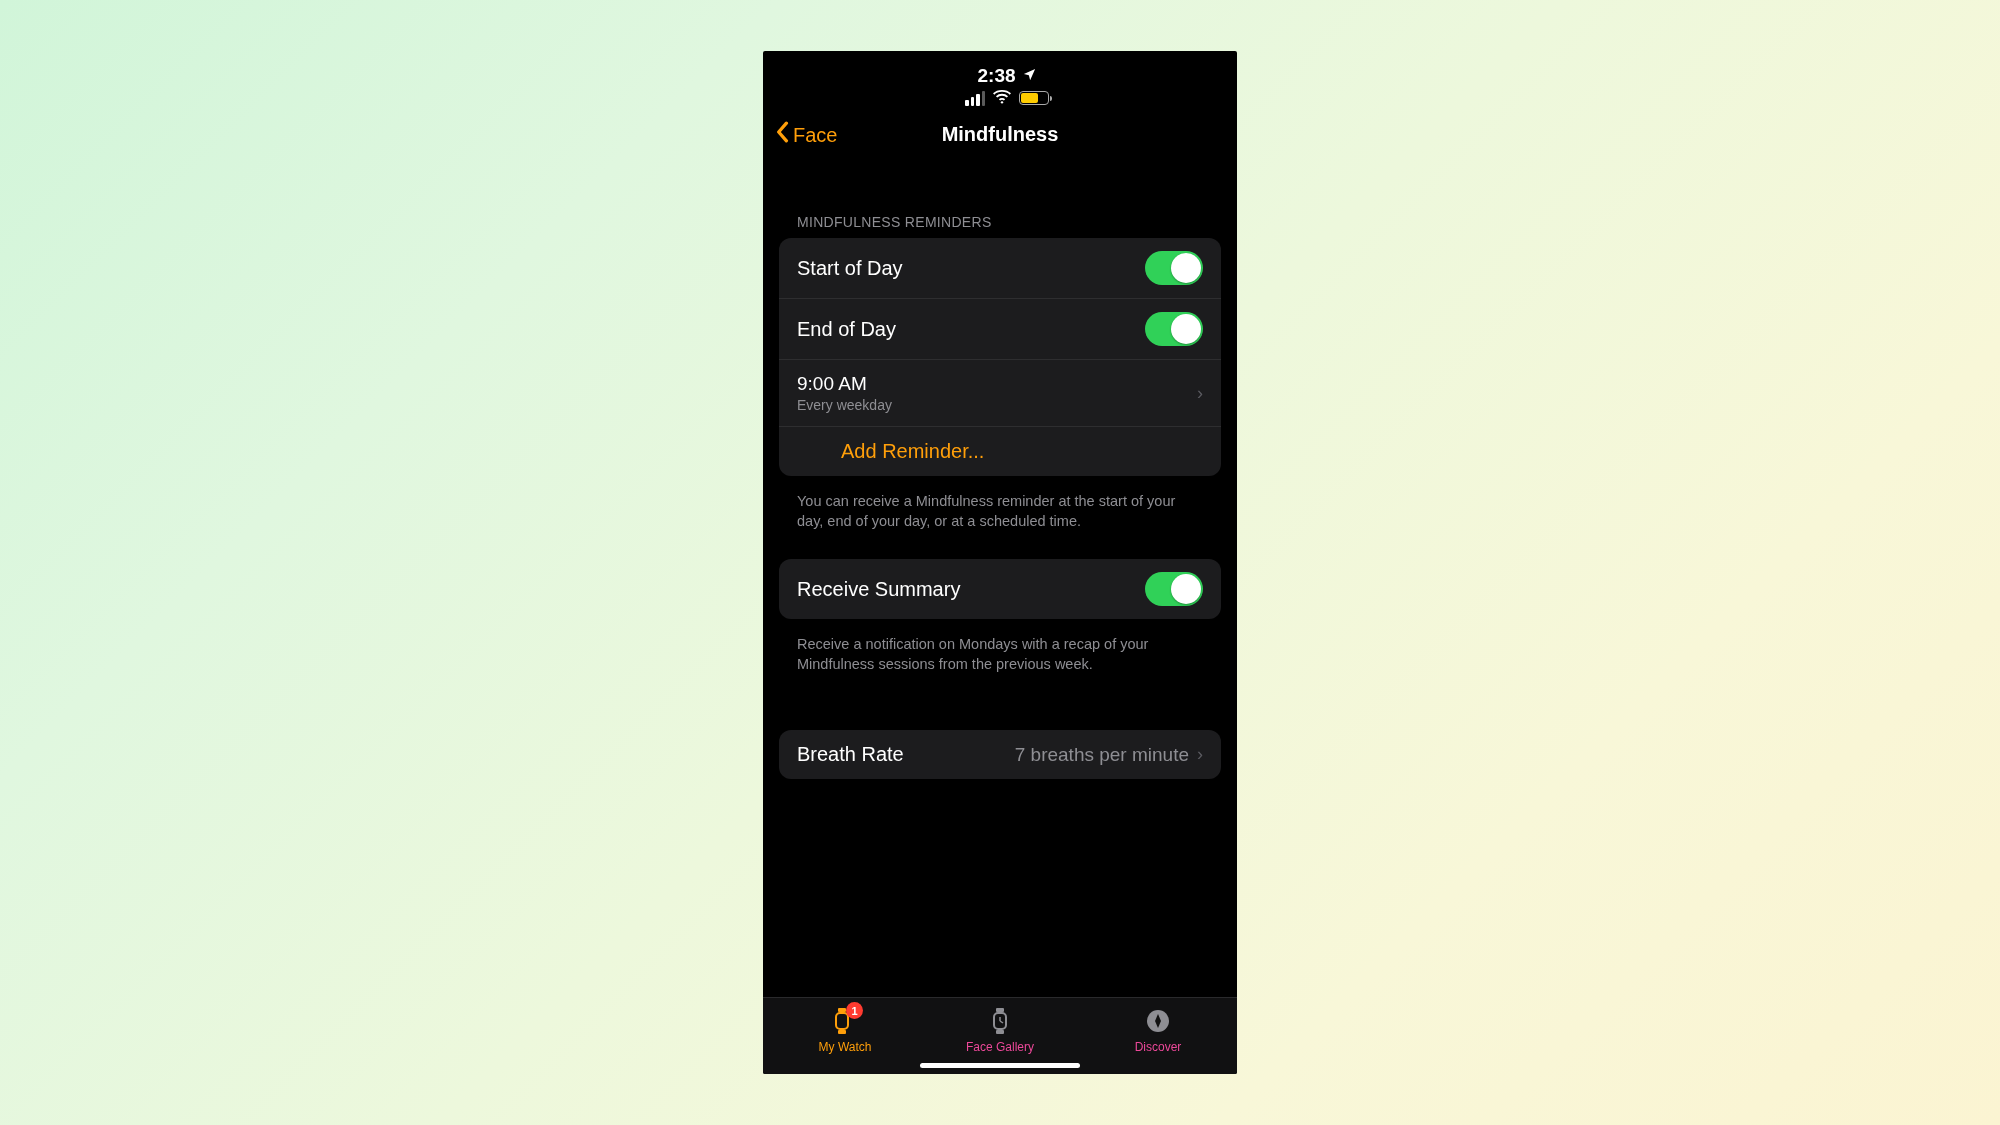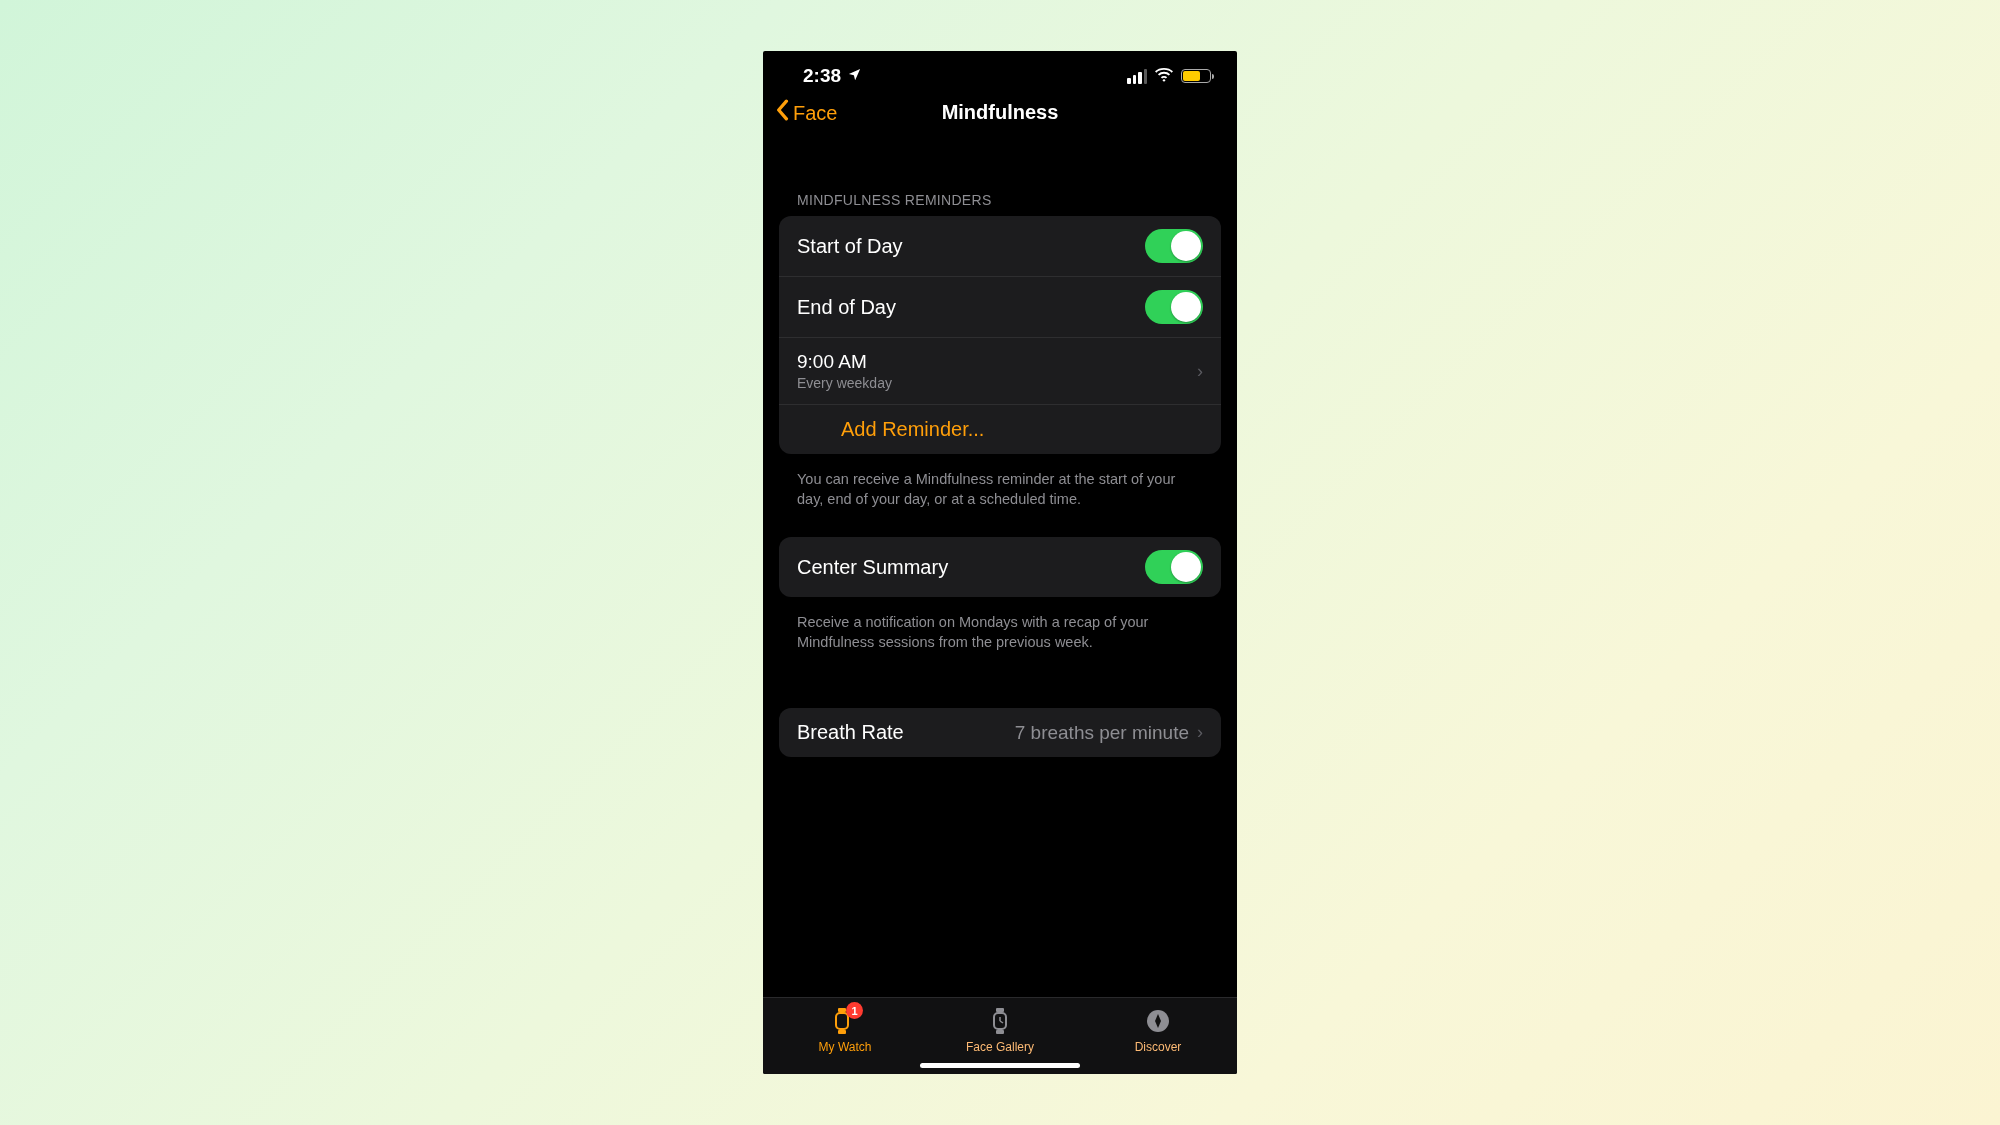--- a/index.html
+++ b/index.html
@@ -16,25 +16,25 @@
     height: 1023px;
     background: #000;
     border-radius: 2px;
     position: relative;
     overflow: hidden;
     color: #fff;
   }
   
   .statusbar {
     display: flex;
-    justify-content: space-between;
     align-items: center;
     padding: 14px 26px 6px 40px;
     font-size: 19px;
     font-weight: 600;
+    flex-direction: column;
   }
   .statusbar .left { display:flex; align-items:center; gap:6px; }
   .statusbar .right { display:flex; align-items:center; gap:7px; }
   .location-icon { font-size:16px; }
   .signal { display:flex; align-items:flex-end; gap:2px; }
   .signal span { width:3.5px; background:#fff; border-radius:1px; }
   .signal span:nth-child(1){height:6px;}
   .signal span:nth-child(2){height:9px;}
   .signal span:nth-child(3){height:12px;}
   .signal span:nth-child(4){height:15px; background:#5a5a5a;}
@@ -112,21 +112,21 @@
     padding:8px 0 20px;
   }
   .tab {
     display:flex; flex-direction:column; align-items:center; gap:4px;
     width:33%;
   }
   .tab .icon {
     width:30px;height:30px;display:flex;align-items:center;justify-content:center;
     position:relative;
   }
-  .tab .label { font-size:12px; color:#fdba74; }
+  .tab .label { font-size:12px; color:#ec4899; }
   .tab.active .label { color:#ff9f0a;margin-left:6px; }
   .tab.active .watch-icon { color:#ff9f0a; }
   .badge {
     position:absolute; top:-4px; right:-6px;
     background:#ff3b30; color:#fff; font-size:11px; font-weight:700;
     width:17px;height:17px;border-radius:50%;
     display:flex;align-items:center;justify-content:center;
   }
   .watch-icon svg, .gallery-icon svg, .compass-icon svg { display:block; }
 
@@ -218,21 +218,21 @@
       <div class="row">
         <span class="label accent">Add Reminder...</span>
       </div>
     </div>
     <div class="footer-text">You can receive a Mindfulness reminder at the start of your day, end of your day, or at a scheduled time.</div>
 
     <div class="spacer-lg"></div>
 
     <div class="group">
       <div class="row">
-        <span class="label">Center Summary</span>
+        <span class="label">Receive Summary</span>
         <div class="toggle on">
             <div class="knob"></div>
           </div>
       </div>
     </div>
     <div class="footer-text">Receive a notification on Mondays with a recap of your Mindfulness sessions from the previous week.</div>
 
     <div class="spacer-lg"></div>
 
 

